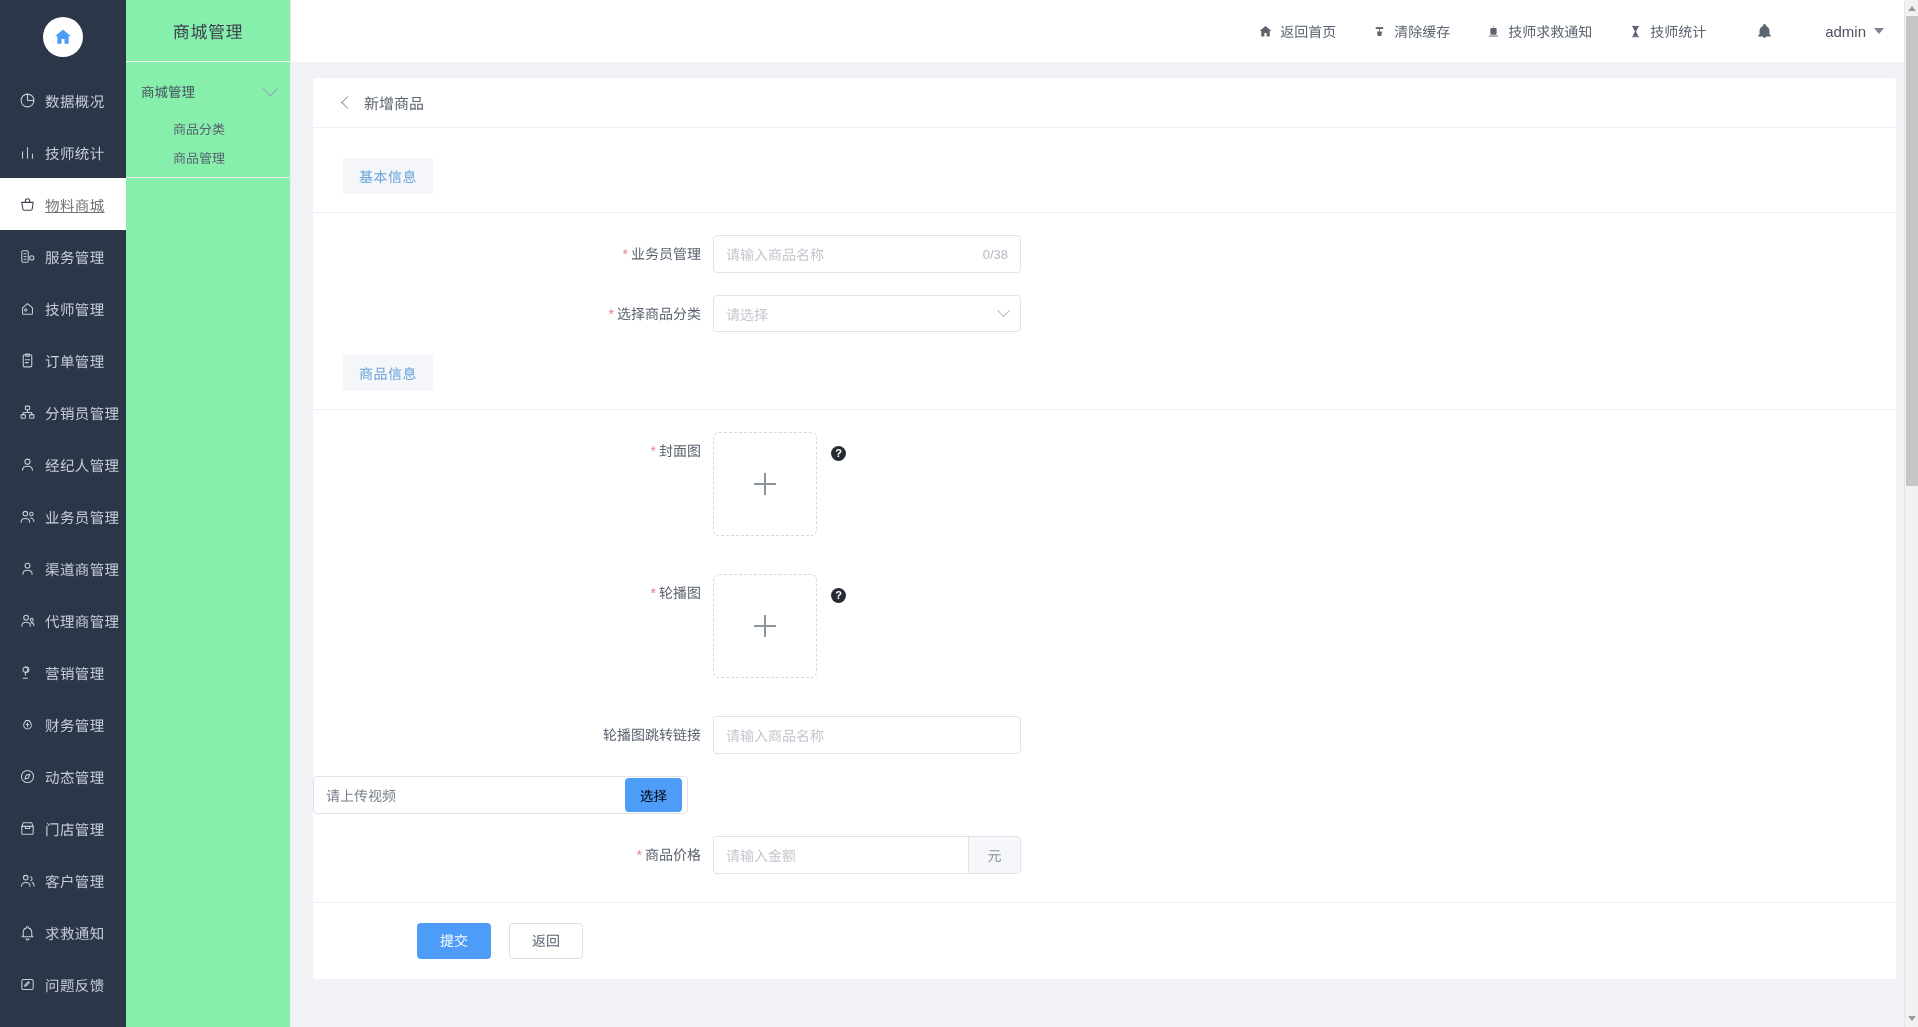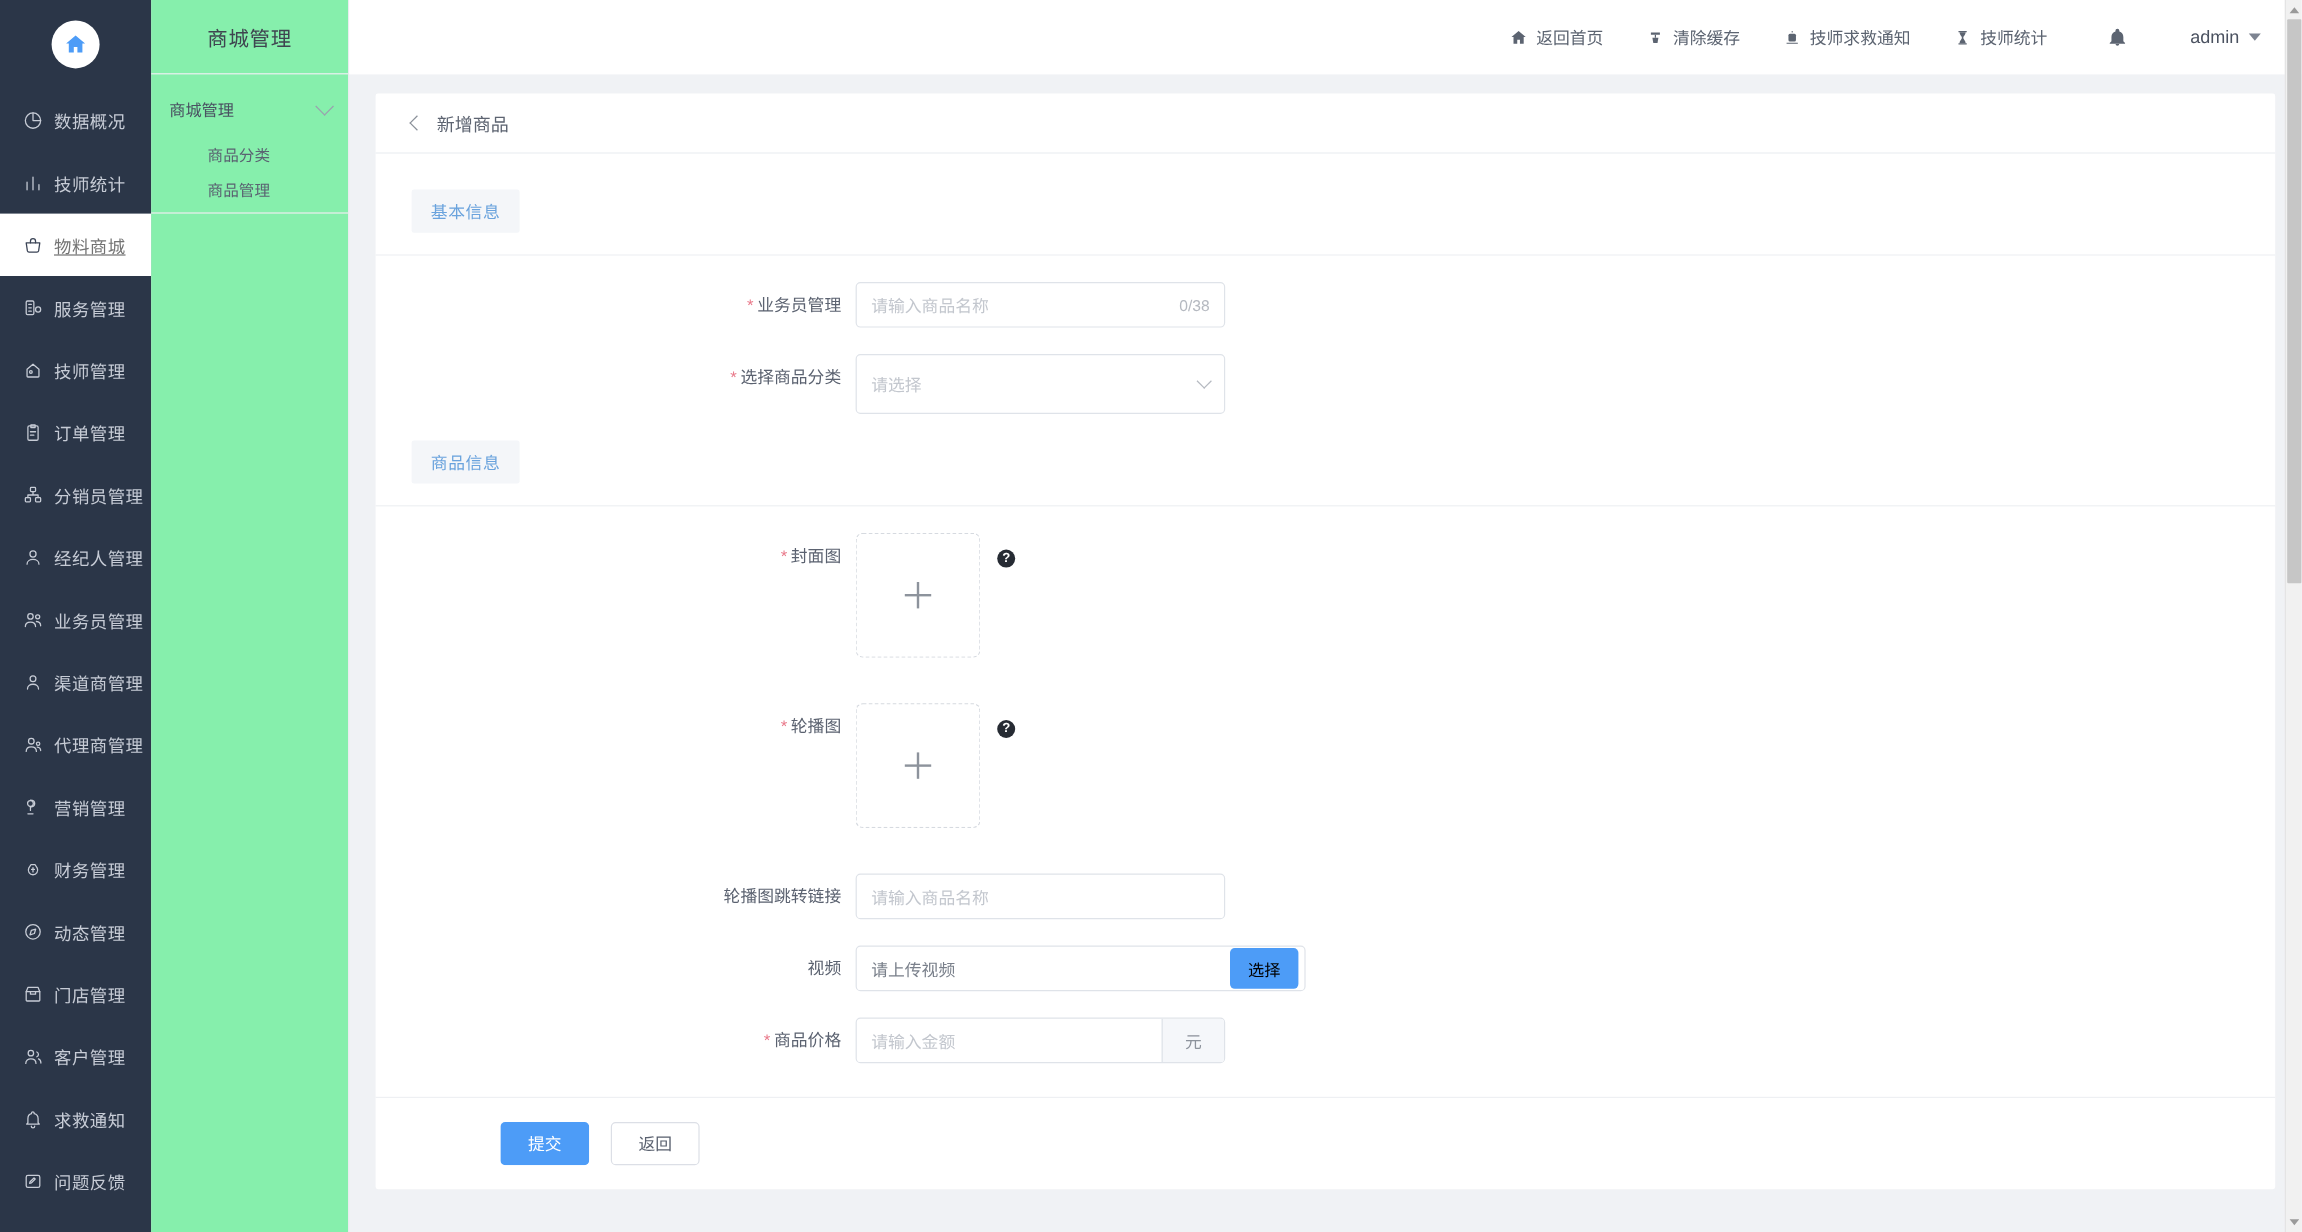--- a/index.html
+++ b/index.html
@@ -253,21 +253,21 @@
   }
   .text-input .counter {
     position: absolute;
     right: 12px;
     font-size: 13px;
     color: #b5b9c0;
   }
 
   .select-input {
     width: 308px;
-    height: 50px;
+    height: 37px;
     border: 1px solid #dfe3e9;
     border-radius: 4px;
     background: #fff;
     display: flex;
     align-items: center;
     padding: 0 12px;
     font-size: 14px;
     color: #c3c7ce;
     justify-content: space-between;
   }
@@ -749,23 +749,20 @@
               <span>轮播图跳转链接</span>
             </div>
             <div class="field">
               <div class="text-input">
                 <span>请输入商品名称</span>
               </div>
             </div>
           </div>
 
           <div class="form-row">
-            <div class="label">
-              <span>视频</span>
-            </div>
             <div class="field">
               <div class="video-row-field">
                 <span>请上传视频</span>
                 <span class="pick-btn">选择</span>
               </div>
             </div>
           </div>
 
           <div class="form-row">
             <div class="label">

